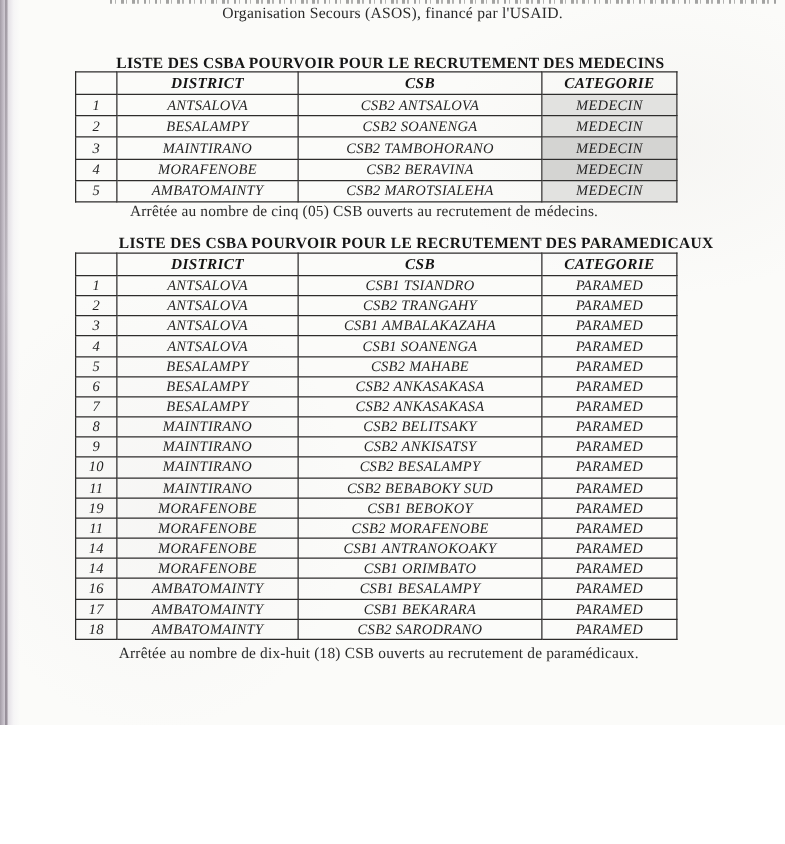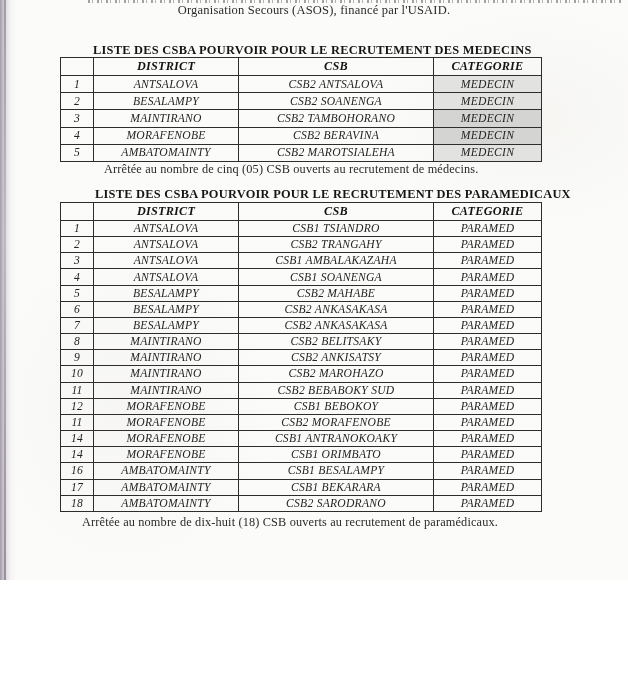--- a/index.html
+++ b/index.html
@@ -58,21 +58,21 @@
   }
   .tbl th { font-size:12.2px; font-weight:bold; height:17px; color:#141414; }
   
   #tbl-medecins tbody td:nth-child(4) { background:#e2e2e0; }
   #tbl-medecins tbody tr:nth-child(3) td:nth-child(4),
   #tbl-medecins tbody tr:nth-child(4) td:nth-child(4) { background:#d4d4d2; }
   .footnote {
     position:absolute; font-size:12.3px; color:#2a2a2a; letter-spacing:.15px; white-space:nowrap;
   }
   .f1 { top:162px; left:104px; }
-  .f2 { top:515px; left:82px;text-align:center; }
+  .f2 { top:515px; left:95px;text-align:center; }
   .stamp {
     position:absolute; left:443px; top:641px;
     transform:rotate(-8deg); transform-origin:50% 50%;
     opacity:.92;
   }
   .stamp text {
     font-family:"Liberation Sans", sans-serif;
     font-size:10.5px; font-weight:bold; letter-spacing:2.5px;
   }
 </style>
@@ -207,31 +207,31 @@
         </tr>
         <tr>
           <td>9</td>
           <td>MAINTIRANO</td>
           <td>CSB2 ANKISATSY</td>
           <td>PARAMED</td>
         </tr>
         <tr>
           <td>10</td>
           <td>MAINTIRANO</td>
-          <td>CSB2 MAROHAZO</td>
+          <td>CSB2 BESALAMPY</td>
           <td>PARAMED</td>
         </tr>
         <tr>
           <td>11</td>
           <td>MAINTIRANO</td>
           <td>CSB2 BEBABOKY SUD</td>
           <td>PARAMED</td>
         </tr>
         <tr>
-          <td>12</td>
+          <td>19</td>
           <td>MORAFENOBE</td>
           <td>CSB1 BEBOKOY</td>
           <td>PARAMED</td>
         </tr>
         <tr>
           <td>11</td>
           <td>MORAFENOBE</td>
           <td>CSB2 MORAFENOBE</td>
           <td>PARAMED</td>
         </tr>

